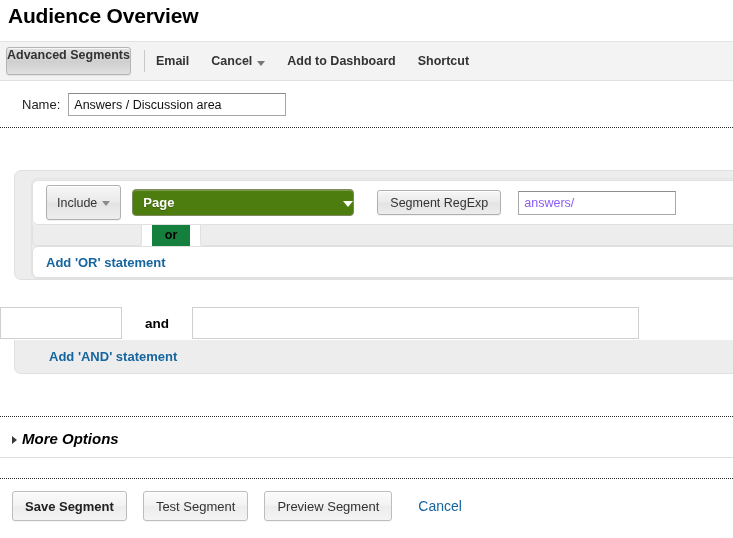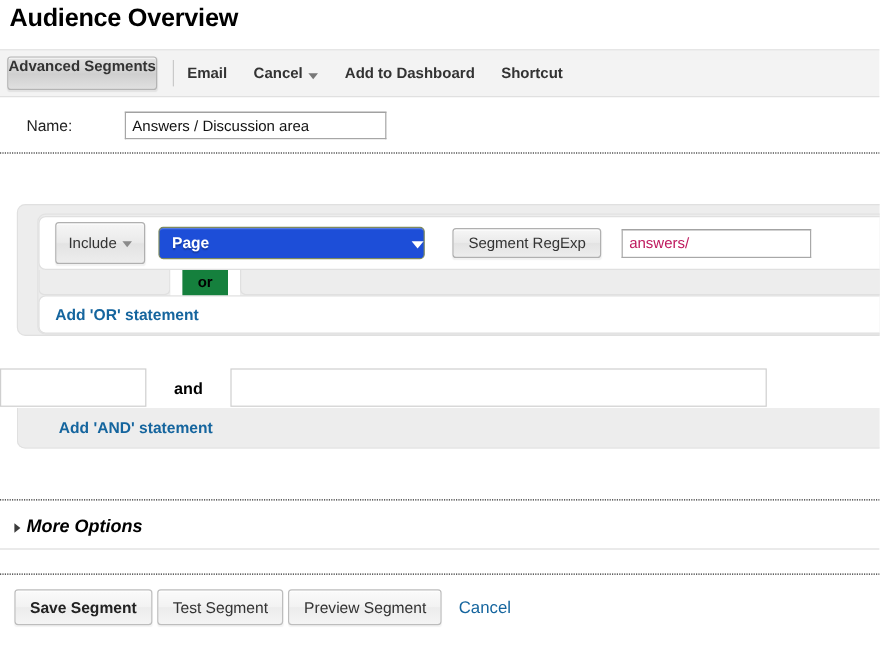--- a/index.html
+++ b/index.html
@@ -106,21 +106,20 @@
     width: 218px;
     height: 23px;
     font-size: 12.5px;
     font-family: "Liberation Sans", sans-serif;
     color: #111;
     padding: 0 5px;
     border: 1px solid #a6a6a6;
     border-top-color: #8a8a8a;
     background: #fff;
     outline: none;
-    margin-left: 36px;
   }
 
   
   .and-block {
     position: absolute;
     left: 14px; top: 170px;
     width: 760px;
     background: #ededed;
     border: 1px solid #e0e0e0;
     border-radius: 7px;
@@ -164,21 +163,21 @@
     white-space: nowrap;
   }
   .btn-gray .caret-down { border-top-color: #8a8a8a; top: 1px; }
 
   .dim-select {
     margin-left: 11px;
     width: 222px;
     height: 27px;
     border: 1px solid #7e8a5d;
     border-radius: 4px;
-    background: #1d4ed8;
+    background: #4d7c0f;
     display: flex;
     align-items: center;
     justify-content: space-between;
     padding: 0 0 0 10px;
     cursor: pointer;
     box-shadow: inset 0 1px 0 rgba(255,255,255,.25);
   }
   .dim-select-label {
     font-size: 13px;
     font-weight: bold;
@@ -198,21 +197,21 @@
     height: 25px;
     padding: 0 12px;
   }
 
   .value-input {
     margin-left: 17px;
     width: 158px;
     height: 24px;
     font-size: 12.5px;
     font-family: "Liberation Sans", sans-serif;
-    color: #be185d;
+    color: #8b5cf6;
     padding: 0 5px;
     border: 1px solid #a8a8a8;
     border-top-color: #8d8d8d;
     background: #fff;
     outline: none;
   }
 
   
   .sep-row {
     height: 21px;
@@ -340,21 +339,21 @@
     padding: 0 12px;
     display: flex;
     align-items: center;
     font-size: 13px;
     color: #333;
     border: 1px solid #bdbdbd;
     border-radius: 3px;
     background: linear-gradient(to bottom, #fbfbfb 0%, #f2f2f2 50%, #ececec 51%, #f4f4f4 100%);
     box-shadow: inset 0 1px 0 #fff, 0 1px 1px rgba(0,0,0,.05);
     cursor: pointer;
-    margin-right: 4px;
+    margin-right: 16px;
     white-space: nowrap;
   }
   .btn-footer.primary { font-weight: bold; color: #222; }
   .cancel-link {
     font-size: 14px;
     color: #15659e;
     margin-left: 10px;
     cursor: pointer;
   }
 </style>

